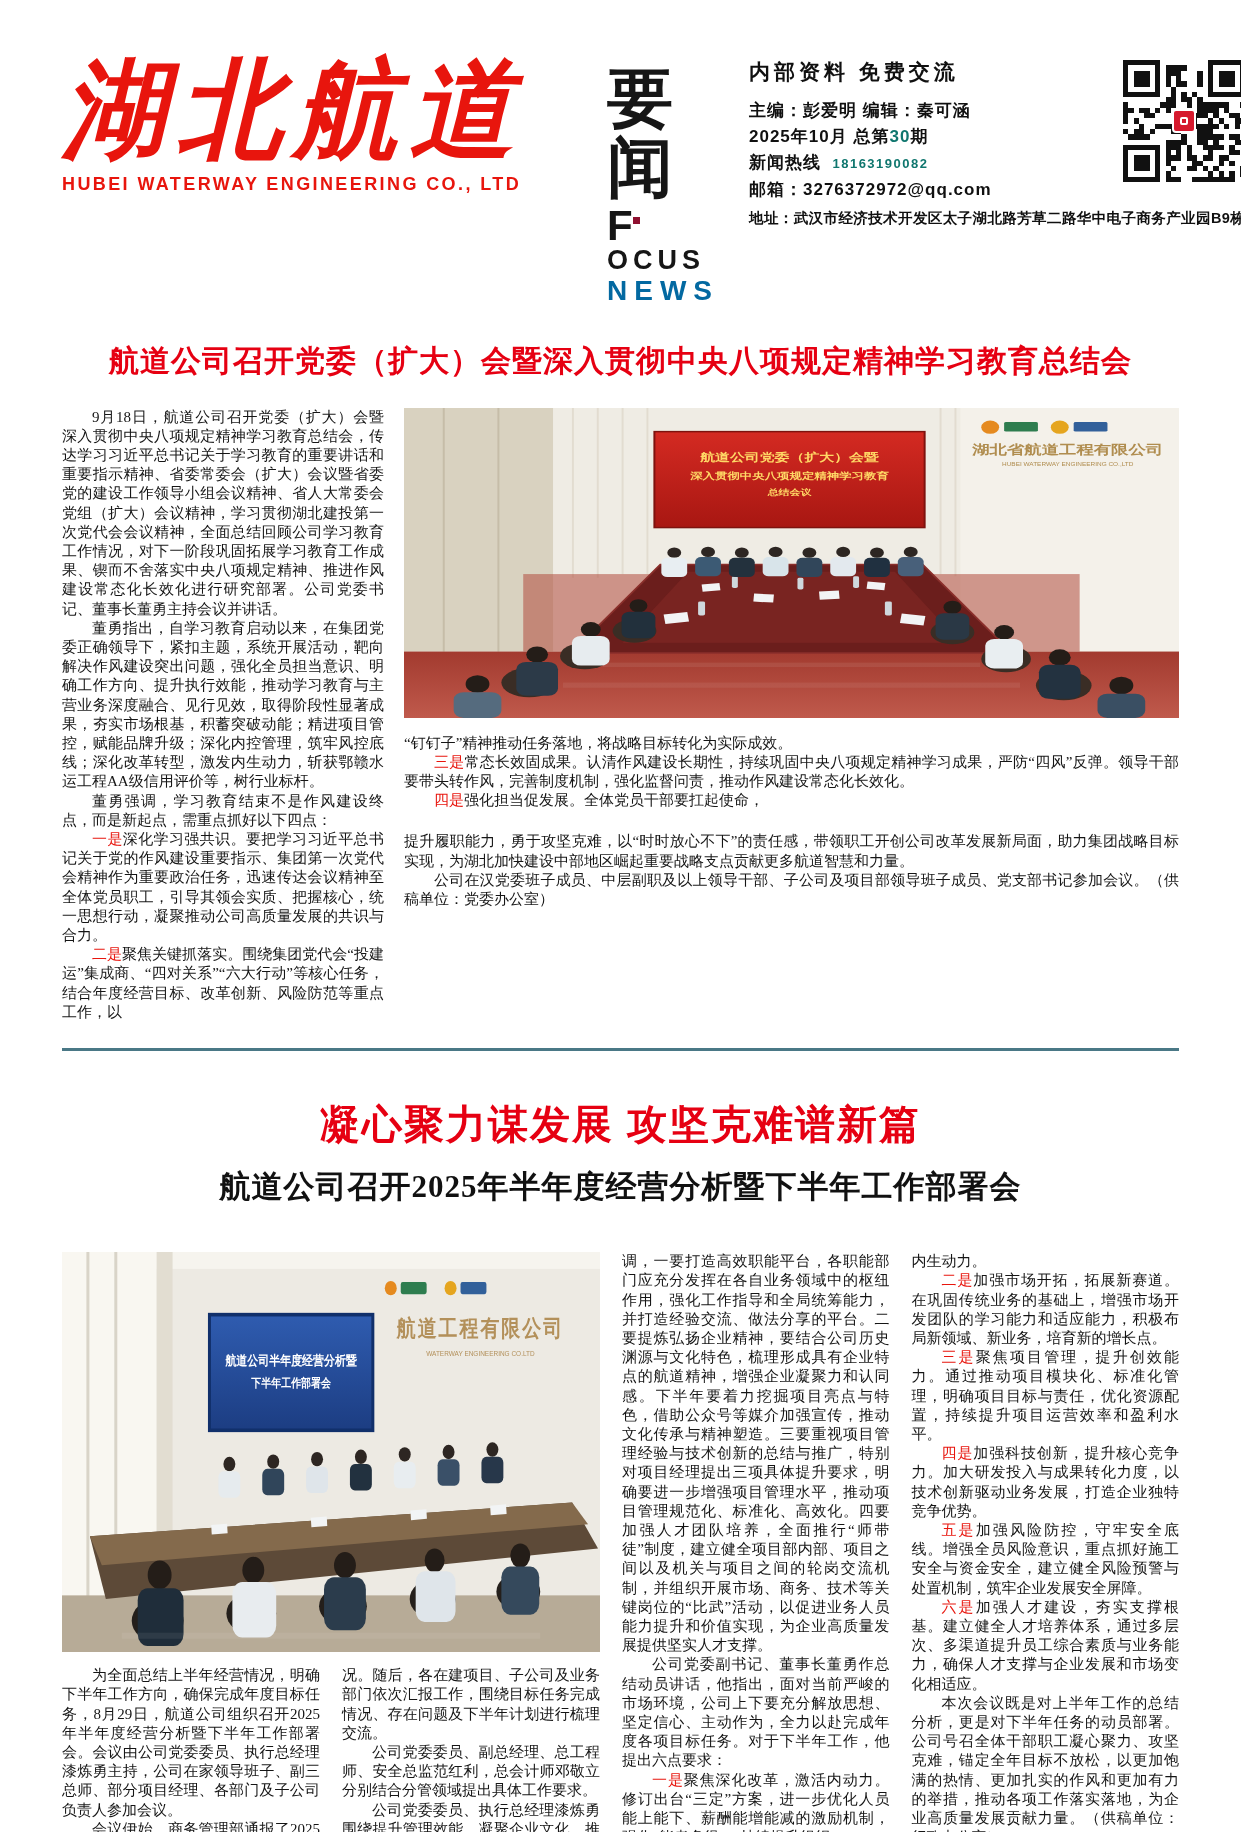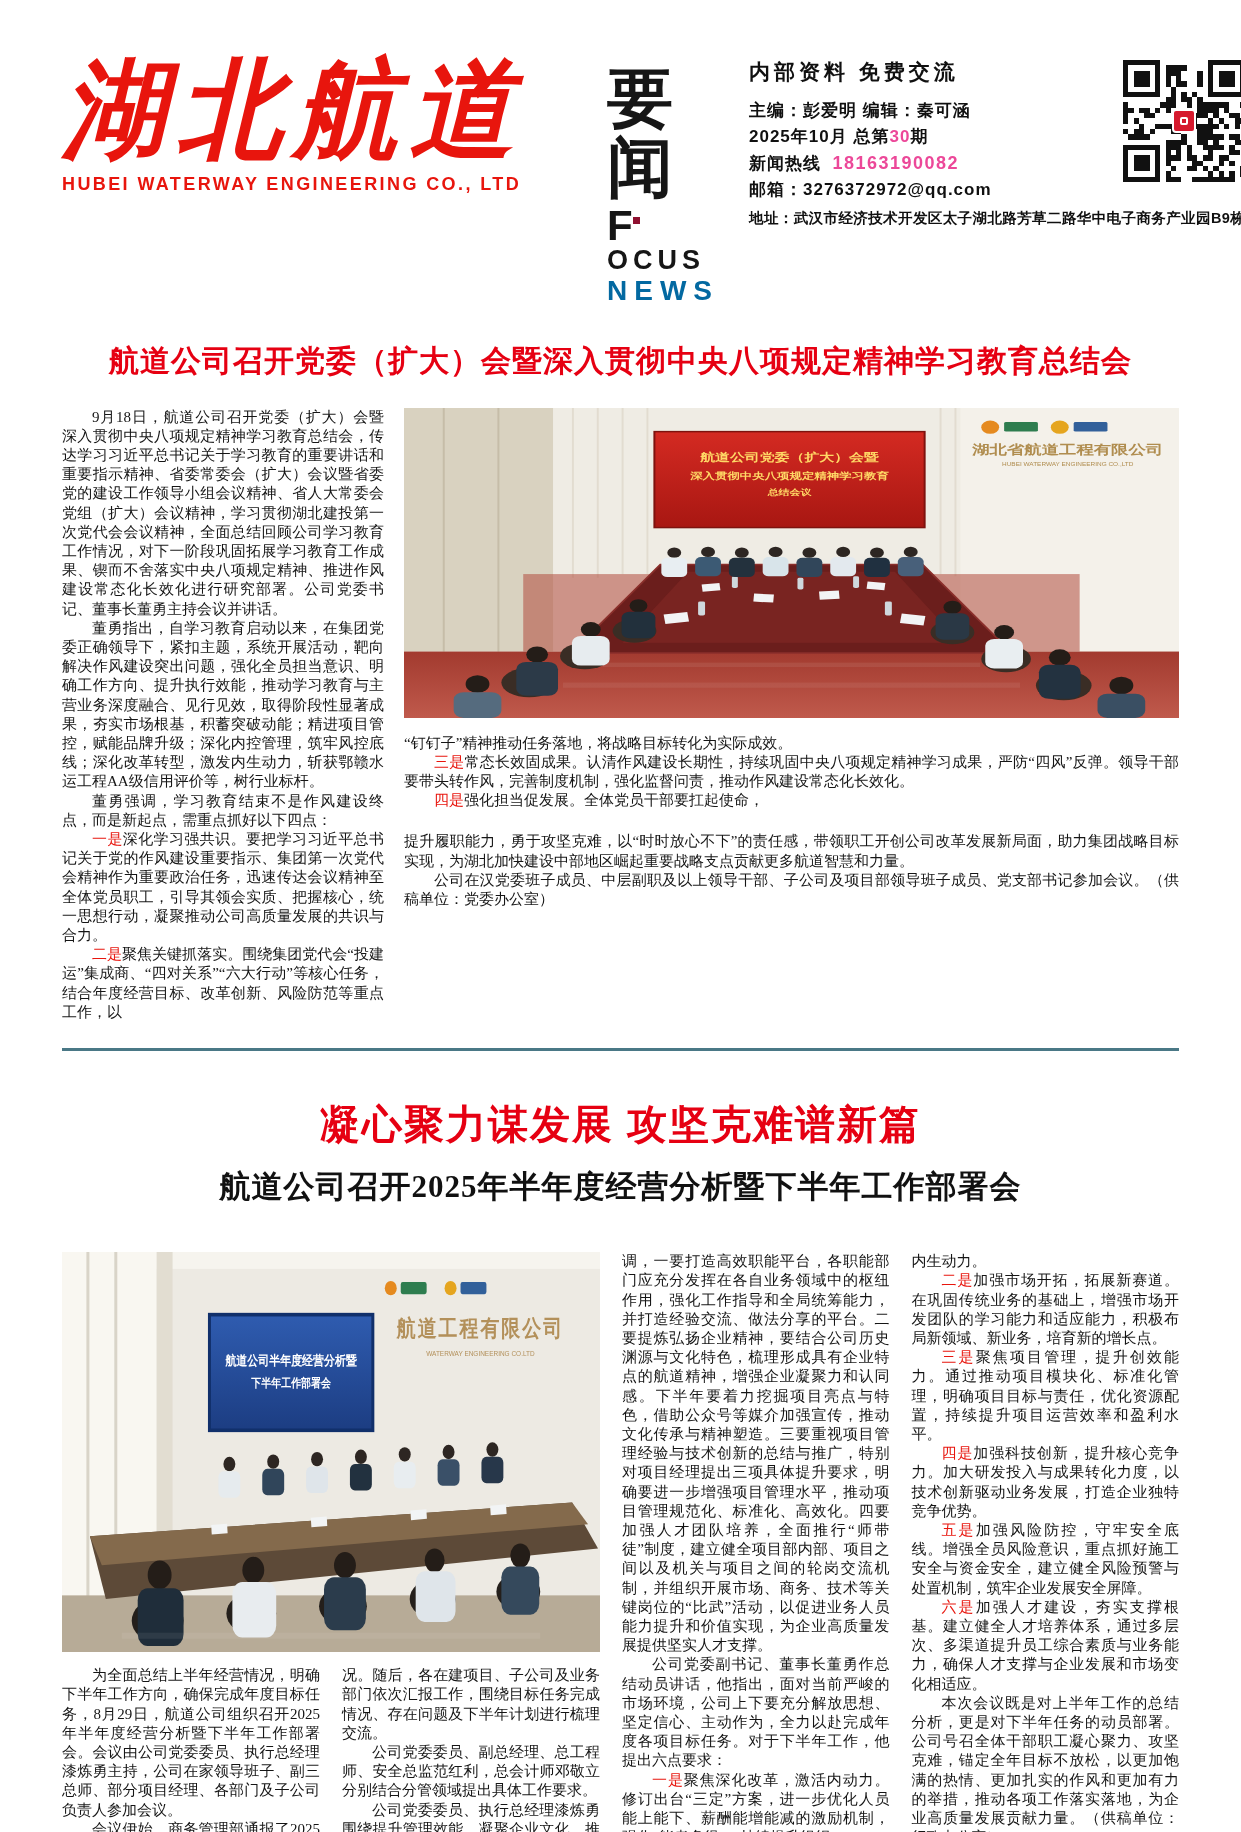--- a/index.html
+++ b/index.html
@@ -34,22 +34,22 @@
     vertical-align:12px; margin-right:1px; }
   .focus-rest { font-size:27px; letter-spacing:5px; }
   .news-row { margin-top:3px; font-family:"Liberation Sans","DejaVu Sans",sans-serif;
     font-weight:800; font-size:28px; letter-spacing:7px; color:#0369a1; line-height:1; }
   .info-block { flex:1 1 auto; padding-left:14px; padding-top:8px;
     font-family:"Liberation Sans","DejaVu Sans",sans-serif; font-weight:bold; color:#101010; }
   .info-top { display:flex; }
   .info-lines { flex:1 1 auto; }
   .notice { font-size:21px; letter-spacing:4px; margin-bottom:12px; }
   .info-line { font-size:17px; line-height:26px; letter-spacing:1px; white-space:nowrap; }
-  .red { color:#ec4899; }
-  .hot-num { font-size:18px; letter-spacing:1.5px; }
+  .red { color:#0f766e; }
+  .hot-num { font-size:13px; letter-spacing:1.5px; }
   .qr-wrap { flex:0 0 122px; width:122px; height:122px; position:relative; margin-top:2px; }
   .qr-grid { position:absolute; inset:0; display:grid;
     grid-template-columns:repeat(23,1fr); grid-template-rows:repeat(23,1fr); background:#fff; }
   .qr-grid i { display:block; }
   .qr-grid i.on { background:#111; }
   .qr-logo { position:absolute; left:50%; top:50%; width:24px; height:24px;
     transform:translate(-50%,-50%); background:#d61a2e; border:2px solid #fff; border-radius:4px; }
   .qr-logo:after { content:""; position:absolute; inset:6px; border:2px solid #fff; border-radius:2px; }
   .address-line { margin-top:6px; font-size:14.5px; letter-spacing:0.4px; white-space:nowrap; }
   

